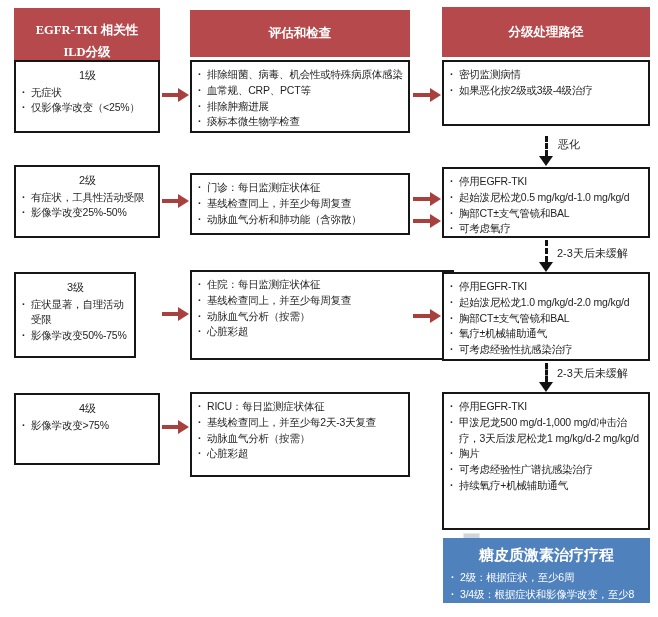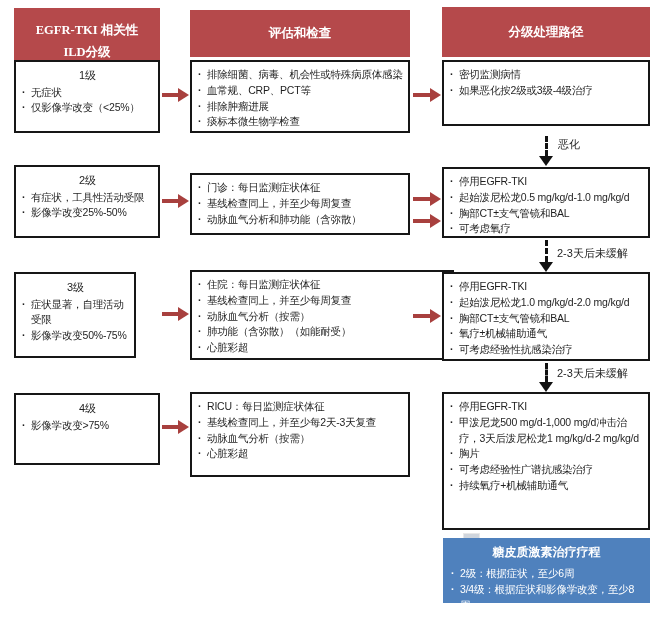--- a/index.html
+++ b/index.html
@@ -24,21 +24,21 @@
     box-sizing:border-box;padding:5px 3px 3px 4px;font-size:10.5px;line-height:1.5;
   }
   .box .title{text-align:center;margin:0 0 1px 0;font-size:11px;}
   ul.bullets{list-style:none;margin:0;padding:0;}
   ul.bullets li{position:relative;padding-left:11px;letter-spacing:-0.2px;}
   ul.bullets li::before{content:"·";position:absolute;left:2px;top:0;font-weight:bold;}
   .steroid{
     position:absolute;background:var(--blue);color:#fff;box-sizing:border-box;
     padding:5px 6px 4px 6px;font-size:10.5px;line-height:1.55;
   }
-  .steroid .title{text-align:center;font-weight:bold;font-size:12px;margin:0 0 3px 0;}
+  .steroid .title{text-align:center;font-weight:bold;font-size:15px;margin:0 0 3px 0;}
   .corner-tab{position:absolute;background:#cfd5dd;border:1px solid #e8e8e8;}
   .harrow{position:absolute;height:4px;background:var(--arrow-red);}
   .harrow::after{
     content:"";position:absolute;right:-11px;top:50%;transform:translateY(-50%);
     width:0;height:0;border-left:11px solid var(--arrow-red);
     border-top:7px solid transparent;border-bottom:7px solid transparent;
   }
   .varrow{position:absolute;width:0;border-left:3px dashed #111;}
   .varrow::after{
     content:"";position:absolute;left:-9px;bottom:-10px;width:0;height:0;
@@ -112,21 +112,20 @@
     <ul class="bullets">
         <li>症状显著，自理活动受限</li>
         <li>影像学改变50%-75%</li>
       </ul>
   </div>
   <div class="box" style="left:190px;top:270px;width:264px;height:90px;">
     <ul class="bullets">
         <li>住院：每日监测症状体征</li>
         <li>基线检查同上，并至少每周复查</li>
         <li>动脉血气分析（按需）</li>
-        <li>肺功能（含弥散）（如能耐受）</li>
         <li>心脏彩超</li>
       </ul>
   </div>
   <div class="box" style="left:442px;top:272px;width:208px;height:89px;">
     <ul class="bullets">
         <li>停用EGFR-TKI</li>
         <li>起始泼尼松龙1.0 mg/kg/d-2.0 mg/kg/d</li>
         <li>胸部CT±支气管镜和BAL</li>
         <li>氧疗±机械辅助通气</li>
         <li>可考虑经验性抗感染治疗</li>

